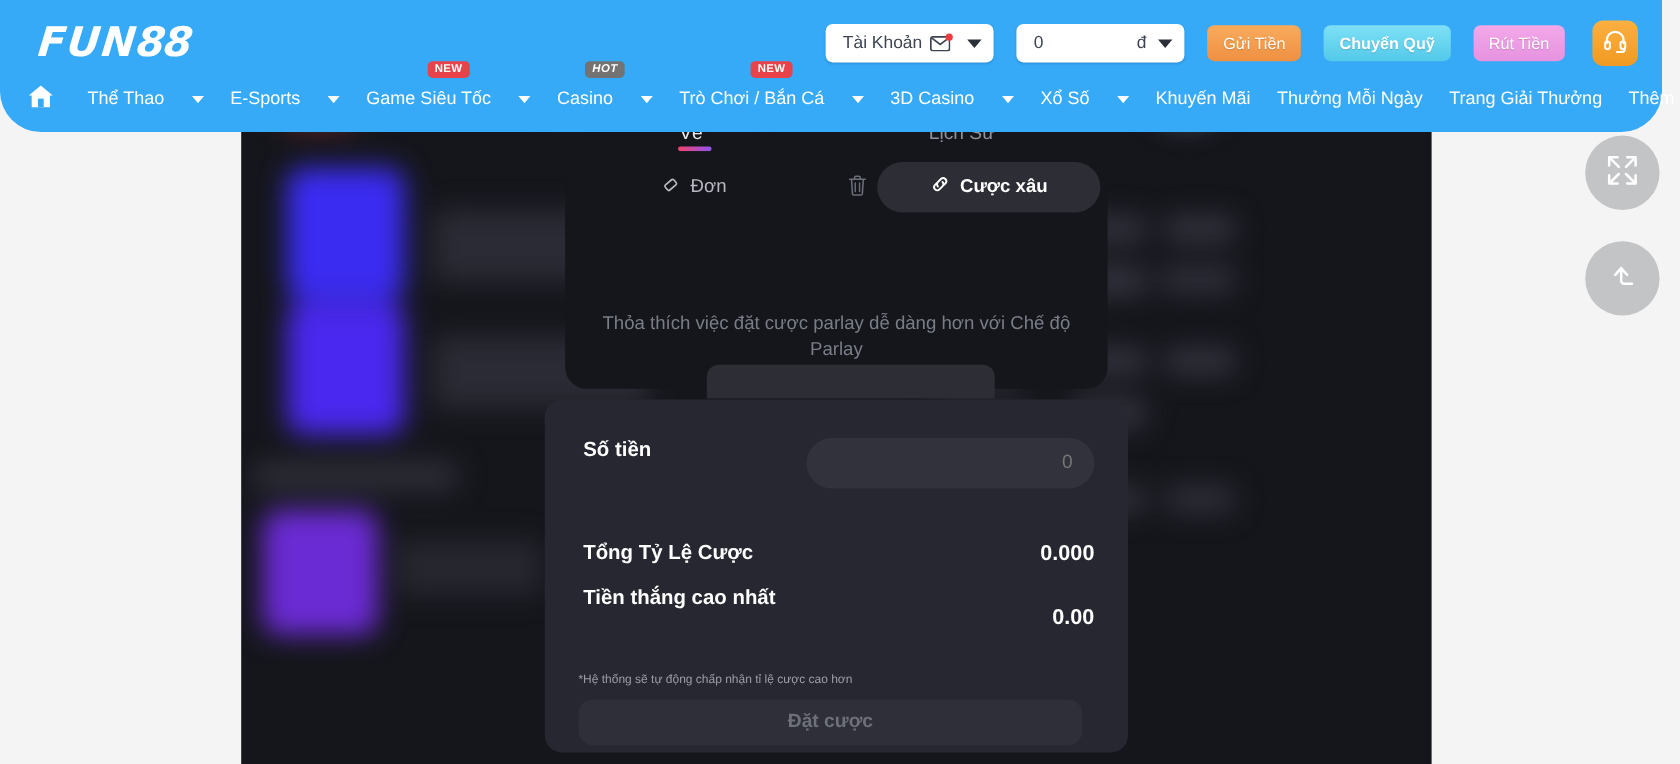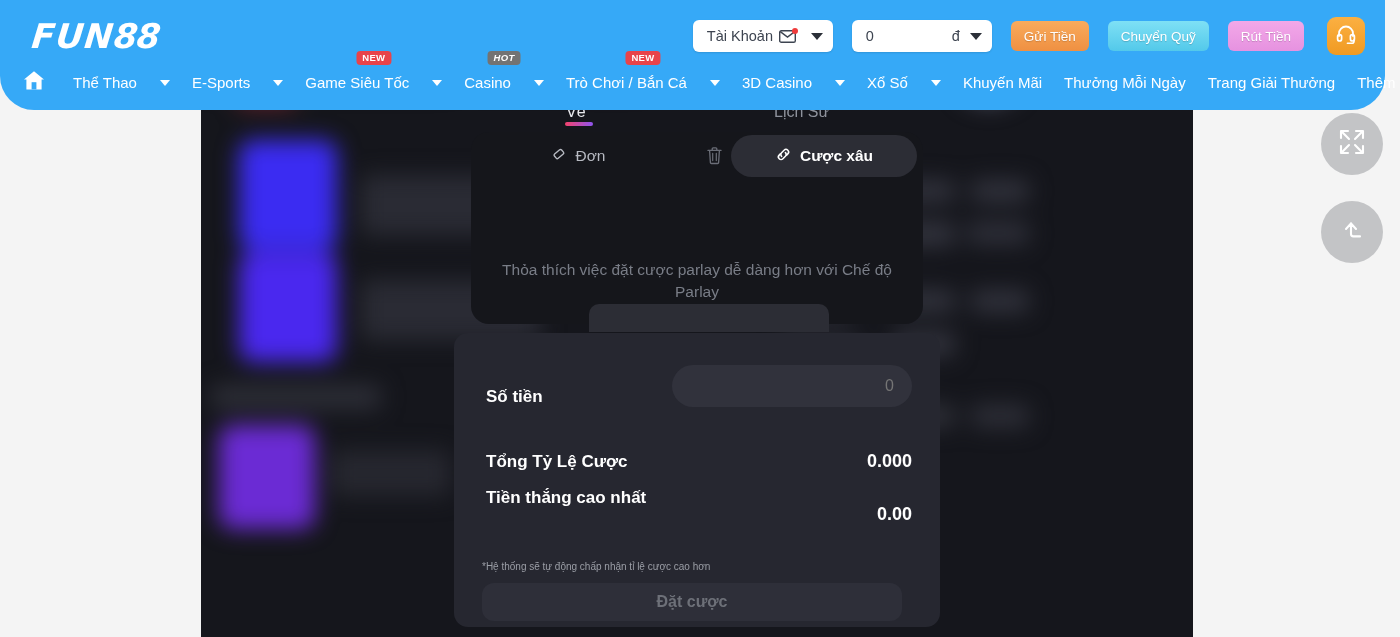--- a/index.html
+++ b/index.html
@@ -79,21 +79,21 @@
     background: #ef3b3b;
   }
   .actbtn {
     height: 30px; border-radius: 6px;
     display: flex; align-items: center; justify-content: center;
     padding: 0 13px; font-size: 13.5px; color: #fff;
     text-shadow: 0 1px 1px rgba(0,0,0,.18);
     font-weight: 500;
   }
   #btn-deposit { background: linear-gradient(180deg,#f9ab5c,#ef9042); }
-  #btn-transfer { background: linear-gradient(180deg,#7ee0f5,#53c9ea); }
+  #btn-transfer { background: linear-gradient(180deg,#7ee0f5,#53c9ea); font-weight: bold; }
   #btn-withdraw { background: linear-gradient(180deg,#f3a8e8,#e692e0); }
   #btn-support {
     width: 38px; height: 38px; border-radius: 9px;
     background: linear-gradient(180deg,#fbb042,#f09a22);
     display: flex; align-items: center; justify-content: center;
     margin-left: 4px;
   }
 
   
   #nav {
@@ -184,21 +184,21 @@
   }
 
   #slip-summary {
     position: absolute; left: 0; top: 229px;
     width: 486px; height: 294px;
     background: #262730;
     border-radius: 14px;
   }
   .sum-row {
     position: absolute; left: 32px; right: 28px;
-    display: flex; align-items: flex-end; justify-content: space-between;
+    display: flex; align-items: flex-start; justify-content: space-between;
   }
   .sum-label { font-size: 17px; font-weight: bold; color: #ffffff; }
   .sum-value { font-size: 18px; font-weight: bold; color: #ffffff; }
   #row-amount { top: 32px; height: 42px; }
   #amount-input {
     width: 240px; height: 42px;
     background: #31323c; border: none; border-radius: 21px;
     color: #a9acb4; font-size: 16px; text-align: right;
     padding-right: 18px;
     font-family: "Liberation Sans", sans-serif;

